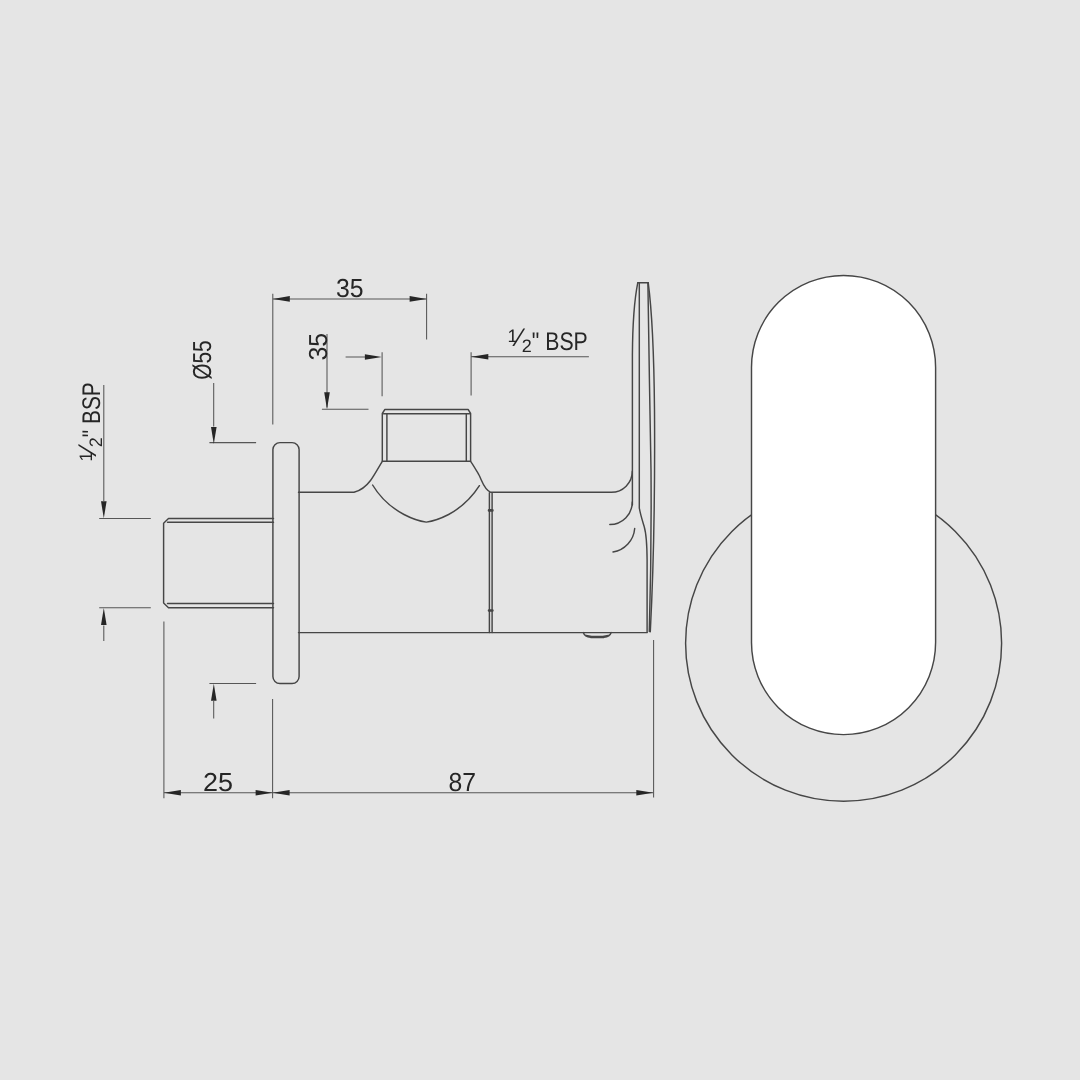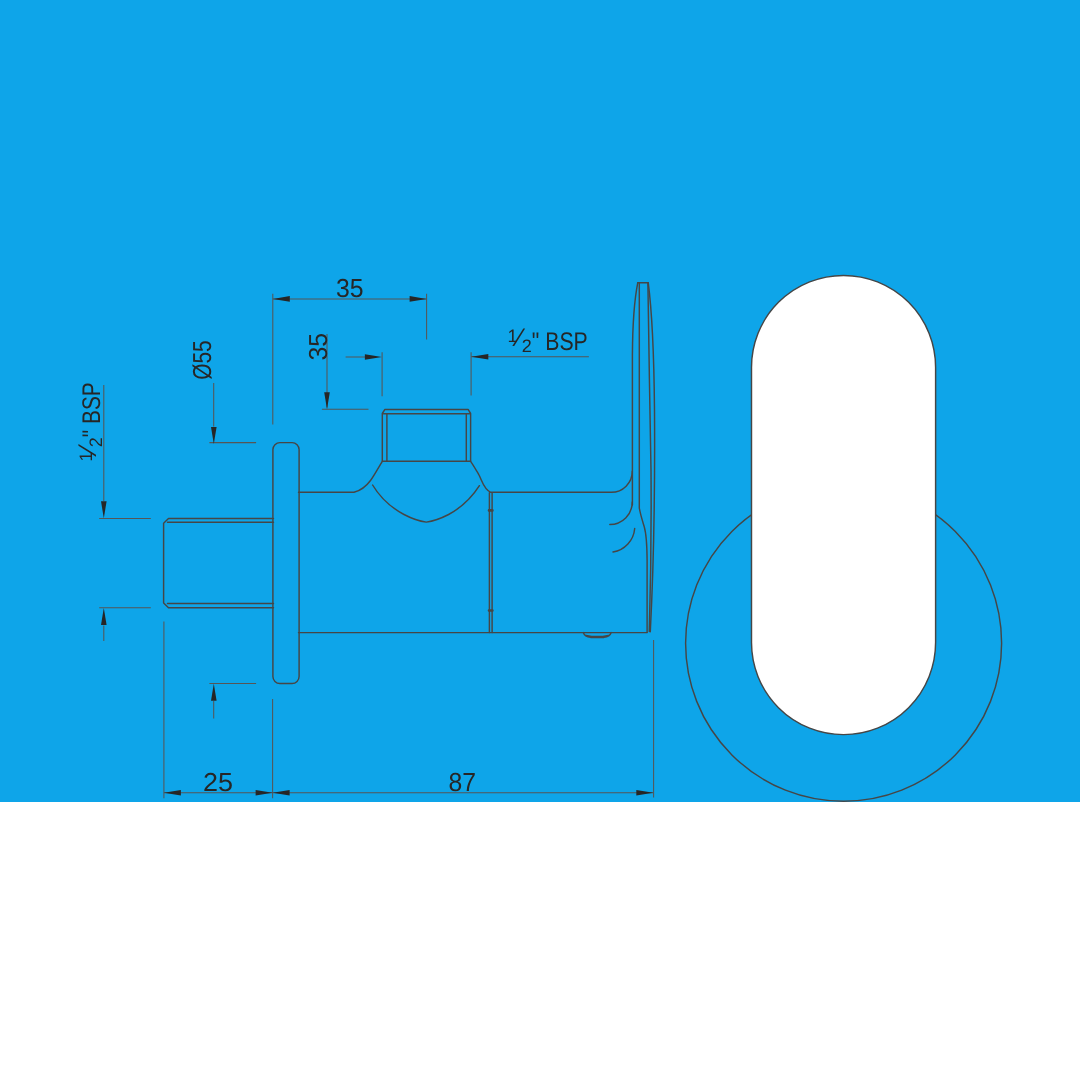--- a/index.html
+++ b/index.html
@@ -1,16 +1,16 @@
 <!DOCTYPE html>
 <html><head>
 <meta charset="utf-8">
 <style>
   html,body{margin:0;padding:0;background:#ffffff;}
-  .page{width:1080px;height:802px;position:relative;background:#0ea5e9;overflow:hidden;}
+  .page{width:1080px;height:1080px;position:relative;background:#e5e5e5;overflow:hidden;}
   text{font-family:"Liberation Sans",sans-serif;fill:#262626;text-rendering:geometricPrecision;}
 </style>
 </head>
 <body>
 <div class="page">
 <svg width="1080" height="1080" viewBox="0 0 1080 1080">
   <g fill="none" stroke="#464646" stroke-width="1.45" stroke-linecap="round" stroke-linejoin="round">
 
     <path d="M273.5,518.5 L168.5,518.5 L163.6,523.2 L163.6,603.1 L168.5,607.8 L273.5,607.8"></path>
 

